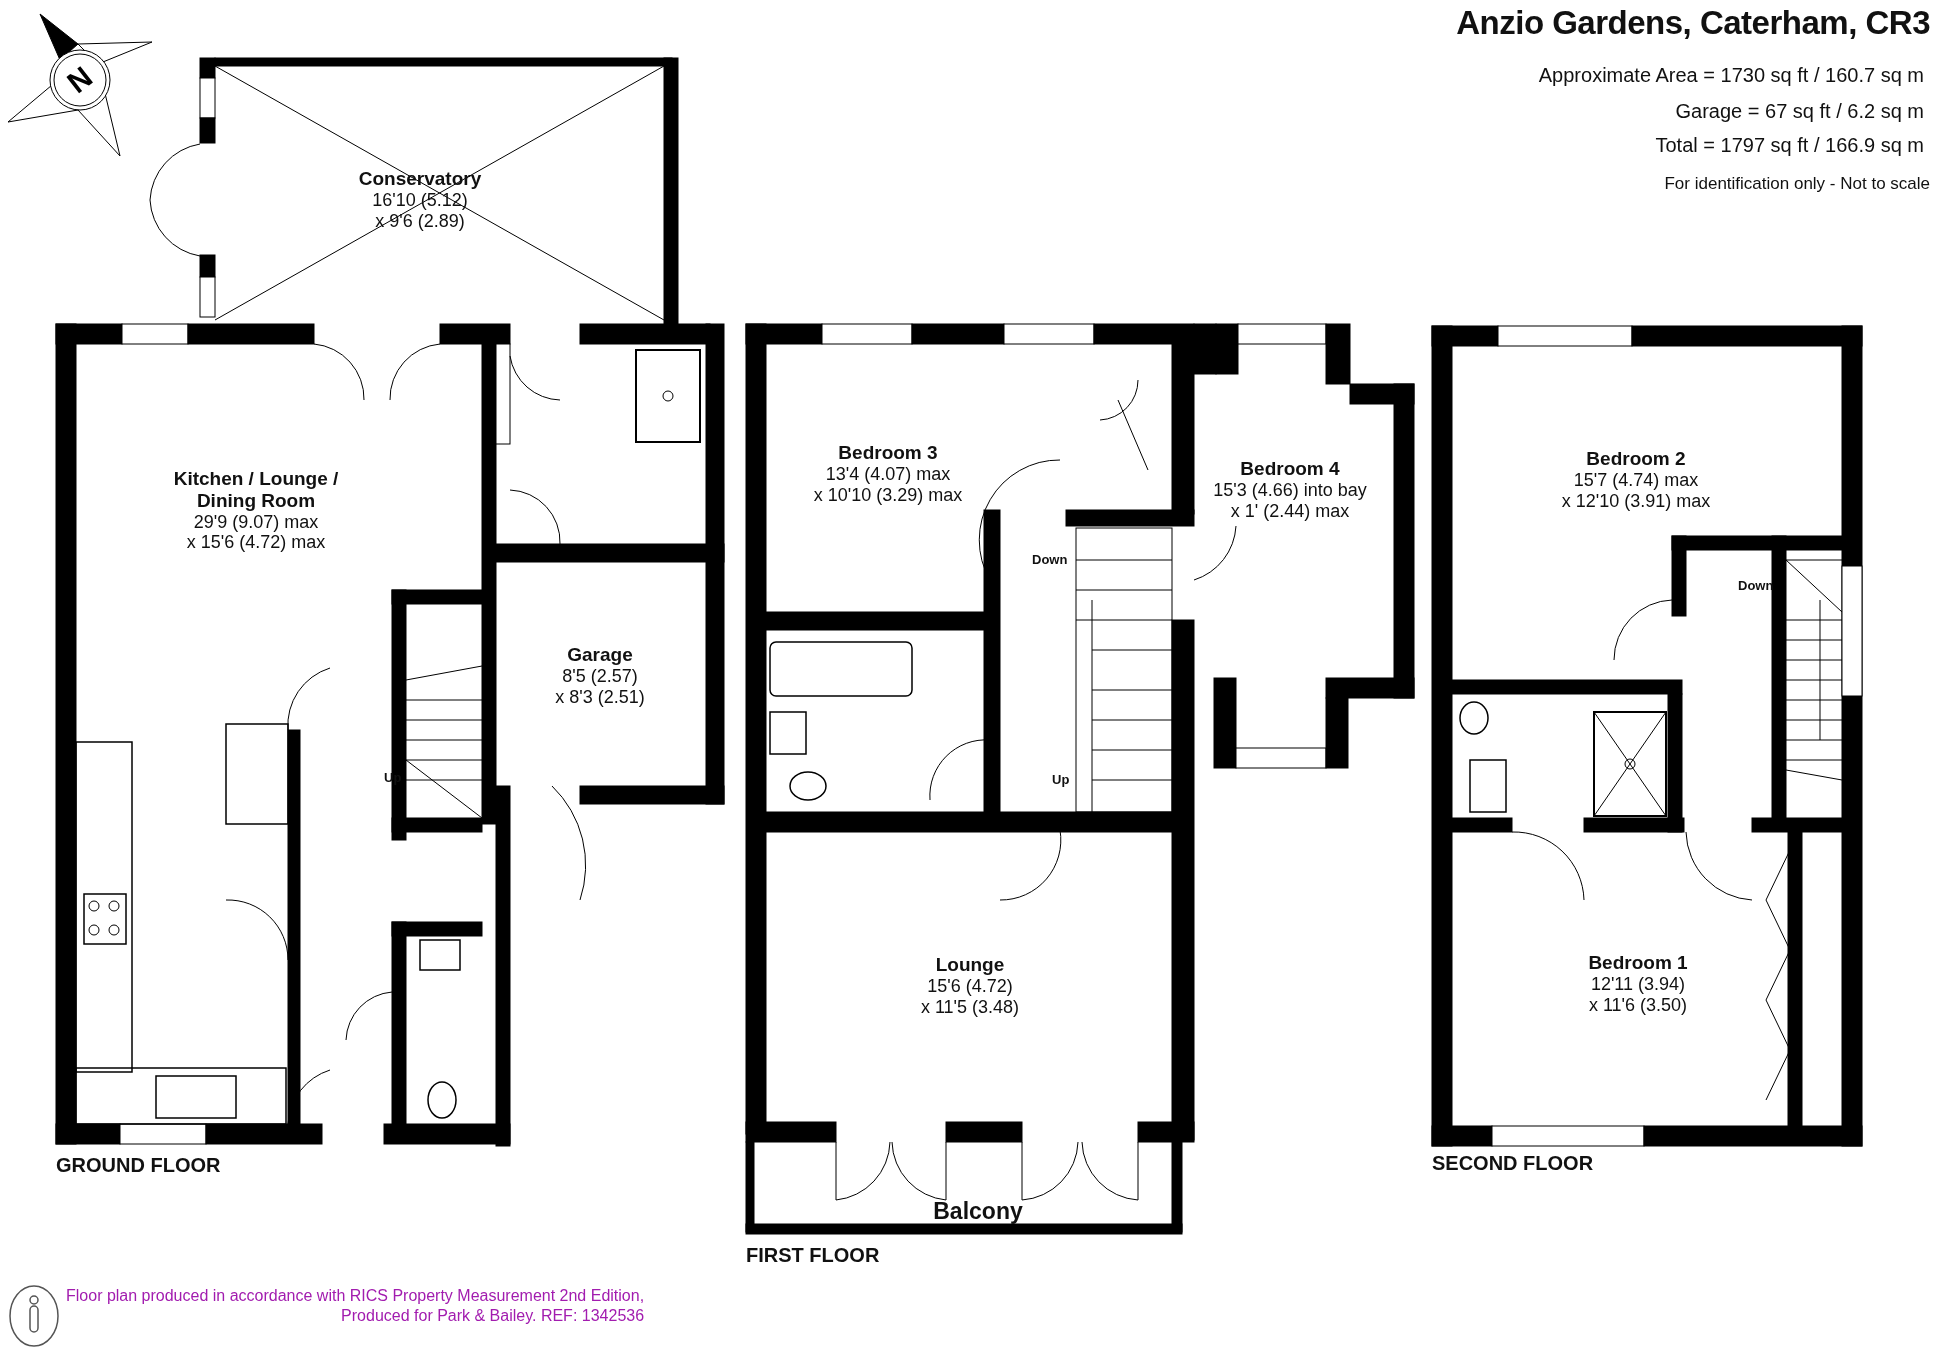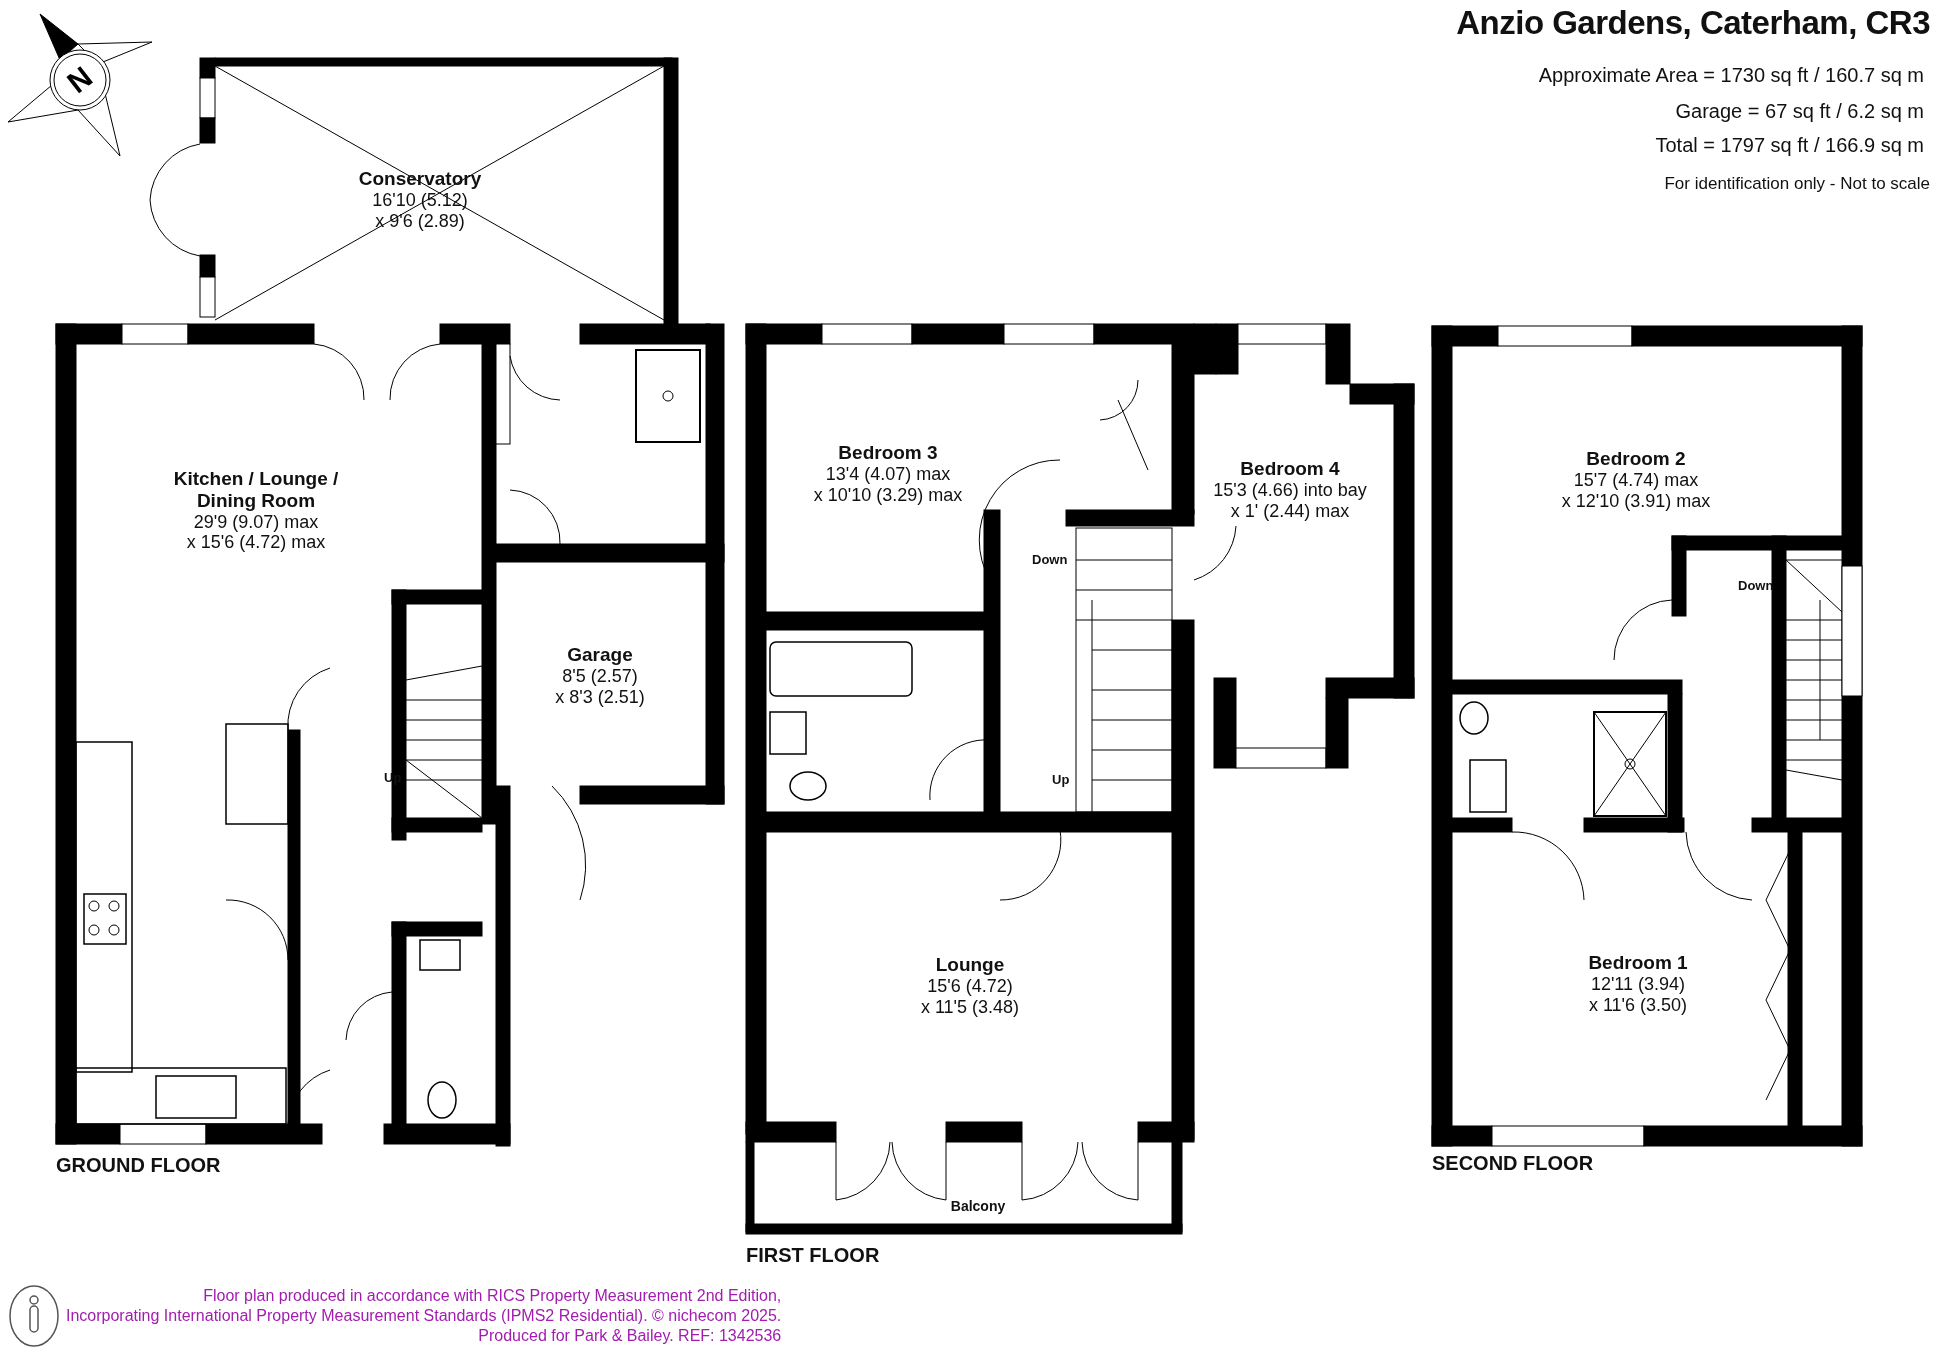--- a/index.html
+++ b/index.html
@@ -229,36 +229,35 @@
   <span class="nm">Bedroom 4</span>
   <span class="dm">15'3 (4.66) into bay</span>
   <span class="dm">x 1' (2.44) max</span>
 </div>
 <div class="lbl" style="left:970px;top:954px;">
   <span class="nm">Lounge</span>
   <span class="dm">15'6 (4.72)</span>
   <span class="dm">x 11'5 (3.48)</span>
 </div>
 <div class="lbl" style="left:978px;top:1198px;">
-  <span class="nm" style="font-size:14px;">Balcony</span>
+  <span class="nm" style="font-size:23px;">Balcony</span>
 </div>
 <div class="small" style="left:1032px;top:552px;">Down</div>
 <div class="small" style="left:1052px;top:772px;">Up</div>
 <div class="floor" style="left:746px;top:1244px;">FIRST FLOOR</div>
 
 <div class="lbl" style="left:1636px;top:448px;">
   <span class="nm">Bedroom 2</span>
   <span class="dm">15'7 (4.74) max</span>
   <span class="dm">x 12'10 (3.91) max</span>
 </div>
 <div class="lbl" style="left:1638px;top:952px;">
   <span class="nm">Bedroom 1</span>
   <span class="dm">12'11 (3.94)</span>
   <span class="dm">x 11'6 (3.50)</span>
 </div>
 <div class="small" style="left:1738px;top:578px;">Down</div>
 <div class="floor" style="left:1432px;top:1152px;">SECOND FLOOR</div>
 
 <div class="footer">
   <div>Floor plan produced in accordance with RICS Property Measurement 2nd Edition,</div>
-  <div>Incorporating International Property Measurement Standards (IPMS2 Residential).   © nichecom 2025.</div>
   <div>Produced for Park &amp; Bailey.   REF:  1342536</div>
 </div>
 
 </body></html>

